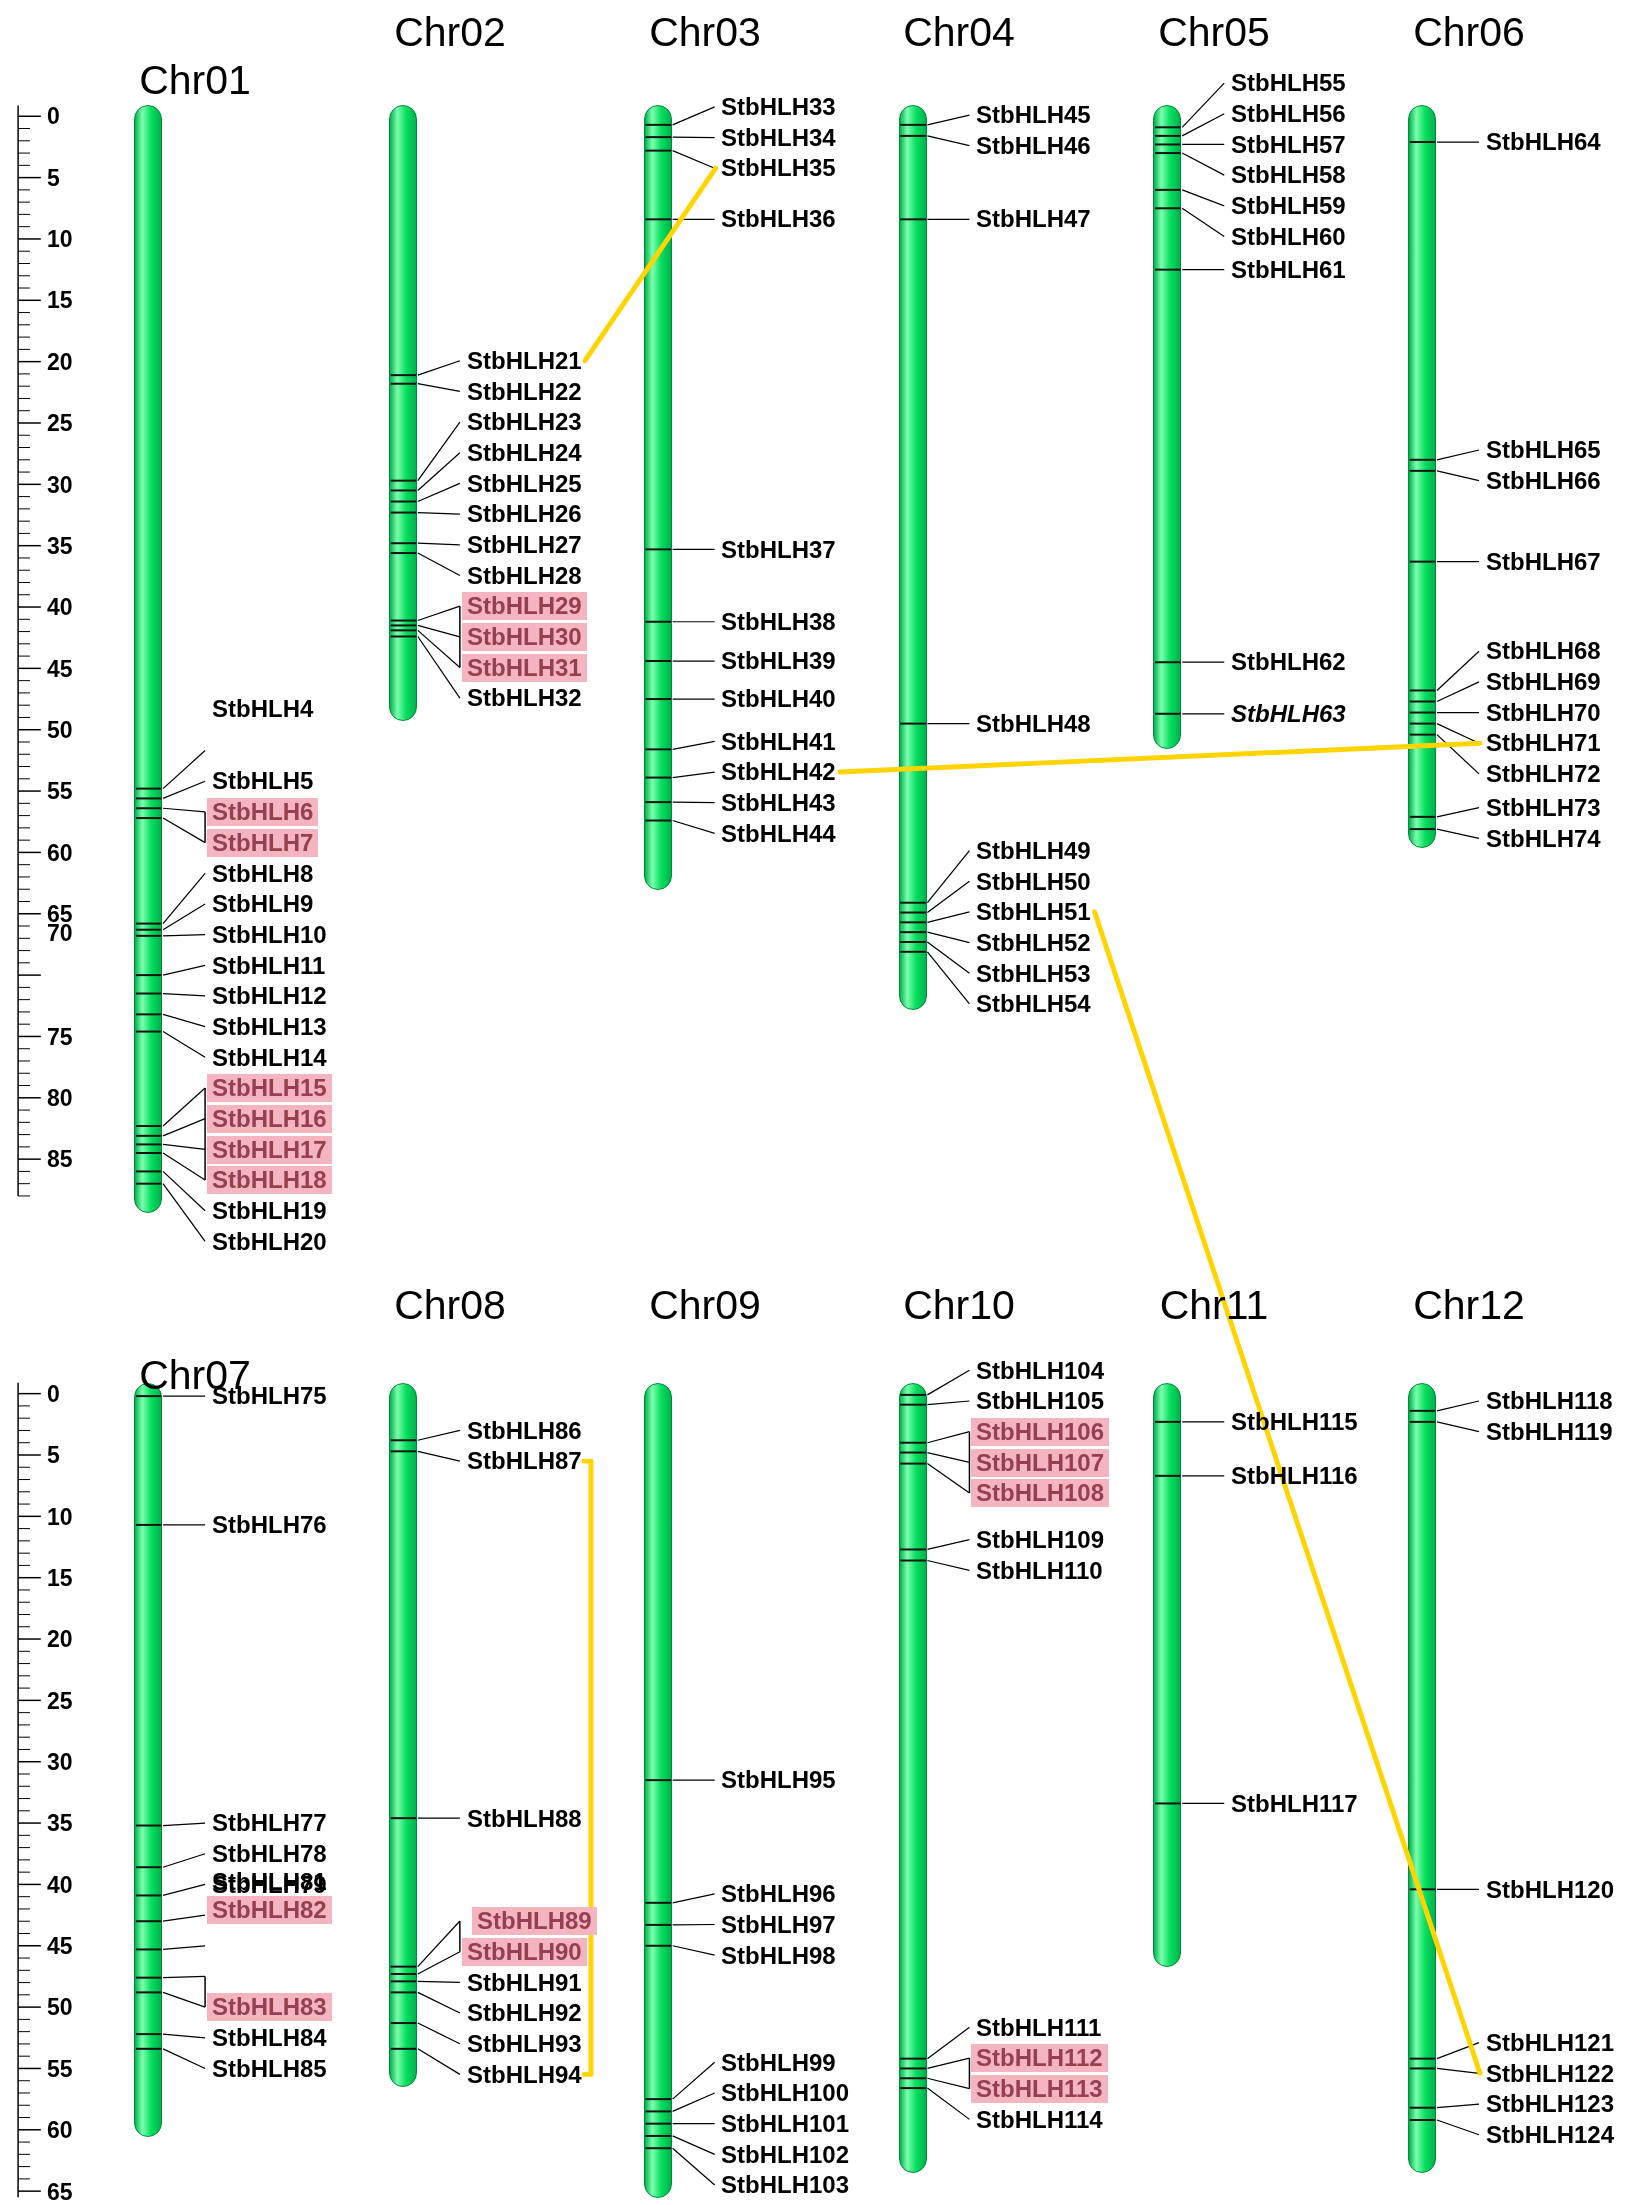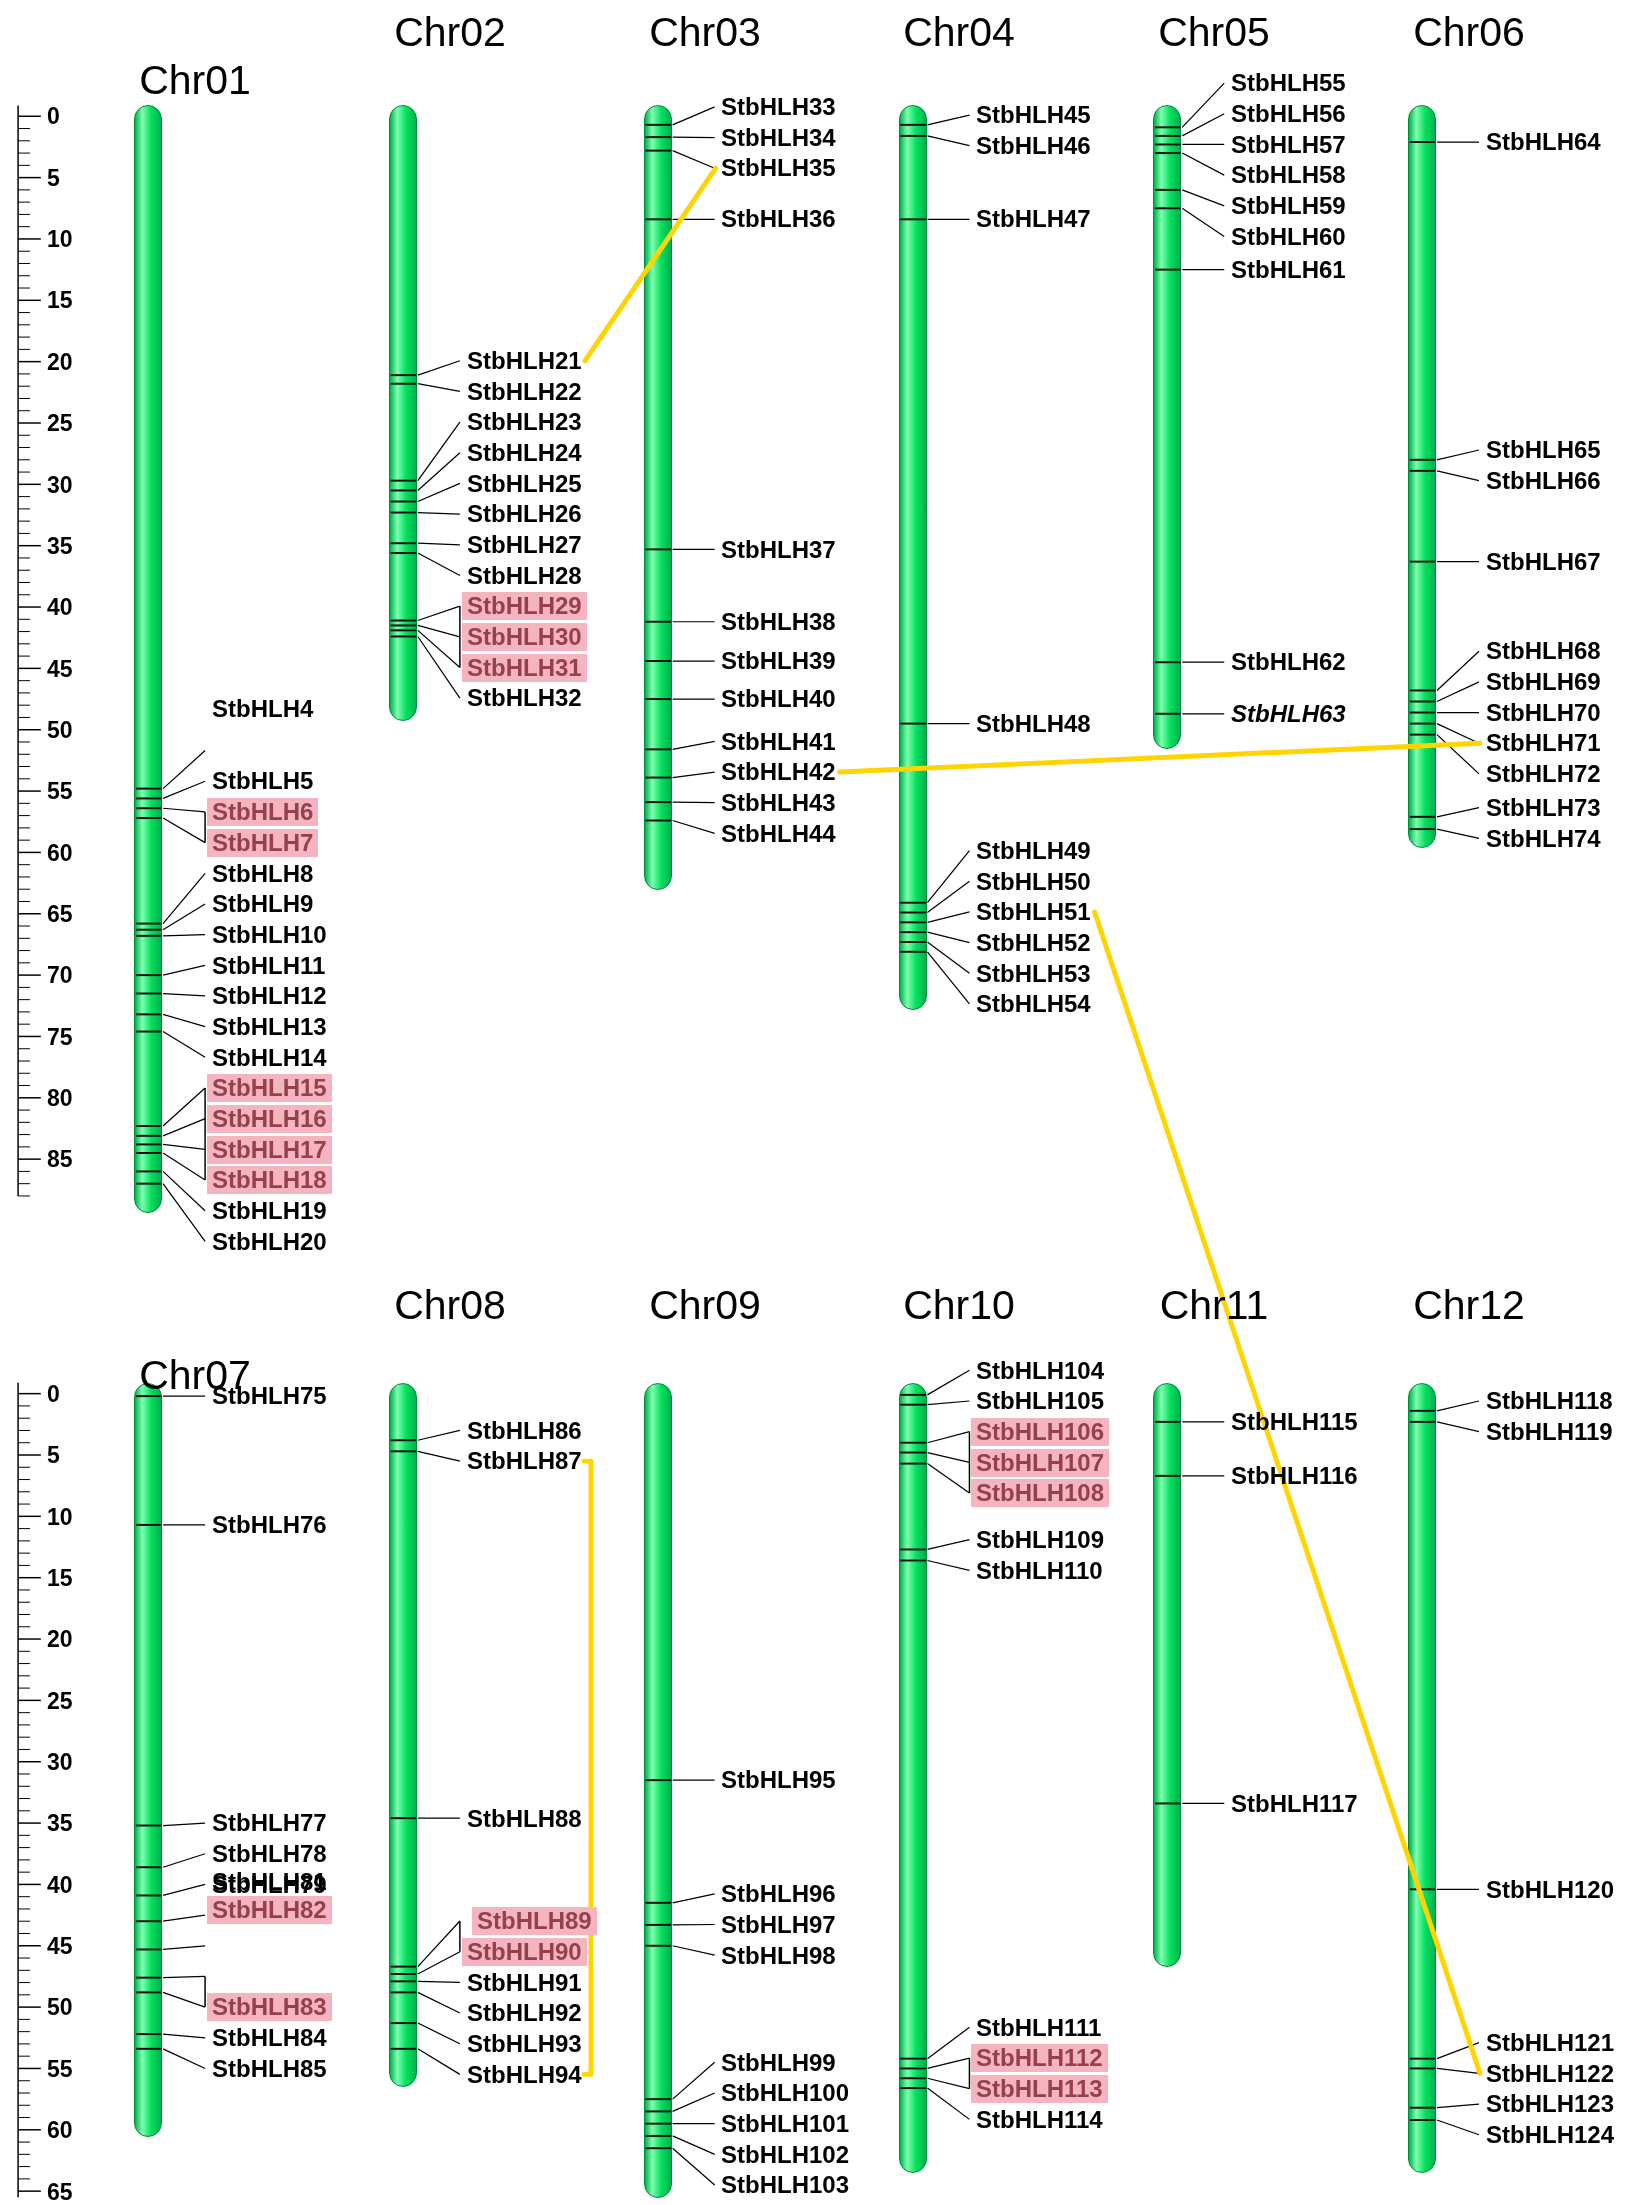--- a/index.html
+++ b/index.html
@@ -457,21 +457,21 @@
       <div class="ruler-num" style="left: 47px; top: 349px;">20</div>
       <div class="ruler-num" style="left: 47px; top: 410px;">25</div>
       <div class="ruler-num" style="left: 47px; top: 472px;">30</div>
       <div class="ruler-num" style="left: 47px; top: 533px;">35</div>
       <div class="ruler-num" style="left: 47px; top: 594px;">40</div>
       <div class="ruler-num" style="left: 47px; top: 656px;">45</div>
       <div class="ruler-num" style="left: 47px; top: 717px;">50</div>
       <div class="ruler-num" style="left: 47px; top: 778px;">55</div>
       <div class="ruler-num" style="left: 47px; top: 840px;">60</div>
       <div class="ruler-num" style="left: 47px; top: 901px;">65</div>
-      <div class="ruler-num" style="left: 47px; top: 962px;">70</div>
+      <div class="ruler-num" style="left: 47px; top: 920px;">70</div>
       <div class="ruler-num" style="left: 47px; top: 1024px;">75</div>
       <div class="ruler-num" style="left: 47px; top: 1085px;">80</div>
       <div class="ruler-num" style="left: 47px; top: 1146px;">85</div>
       <div class="ruler-num" style="left: 47px; top: 1381px;">0</div>
       <div class="ruler-num" style="left: 47px; top: 1442px;">5</div>
       <div class="ruler-num" style="left: 47px; top: 1504px;">10</div>
       <div class="ruler-num" style="left: 47px; top: 1565px;">15</div>
       <div class="ruler-num" style="left: 47px; top: 1626px;">20</div>
       <div class="ruler-num" style="left: 47px; top: 1688px;">25</div>
       <div class="ruler-num" style="left: 47px; top: 1749px;">30</div>

